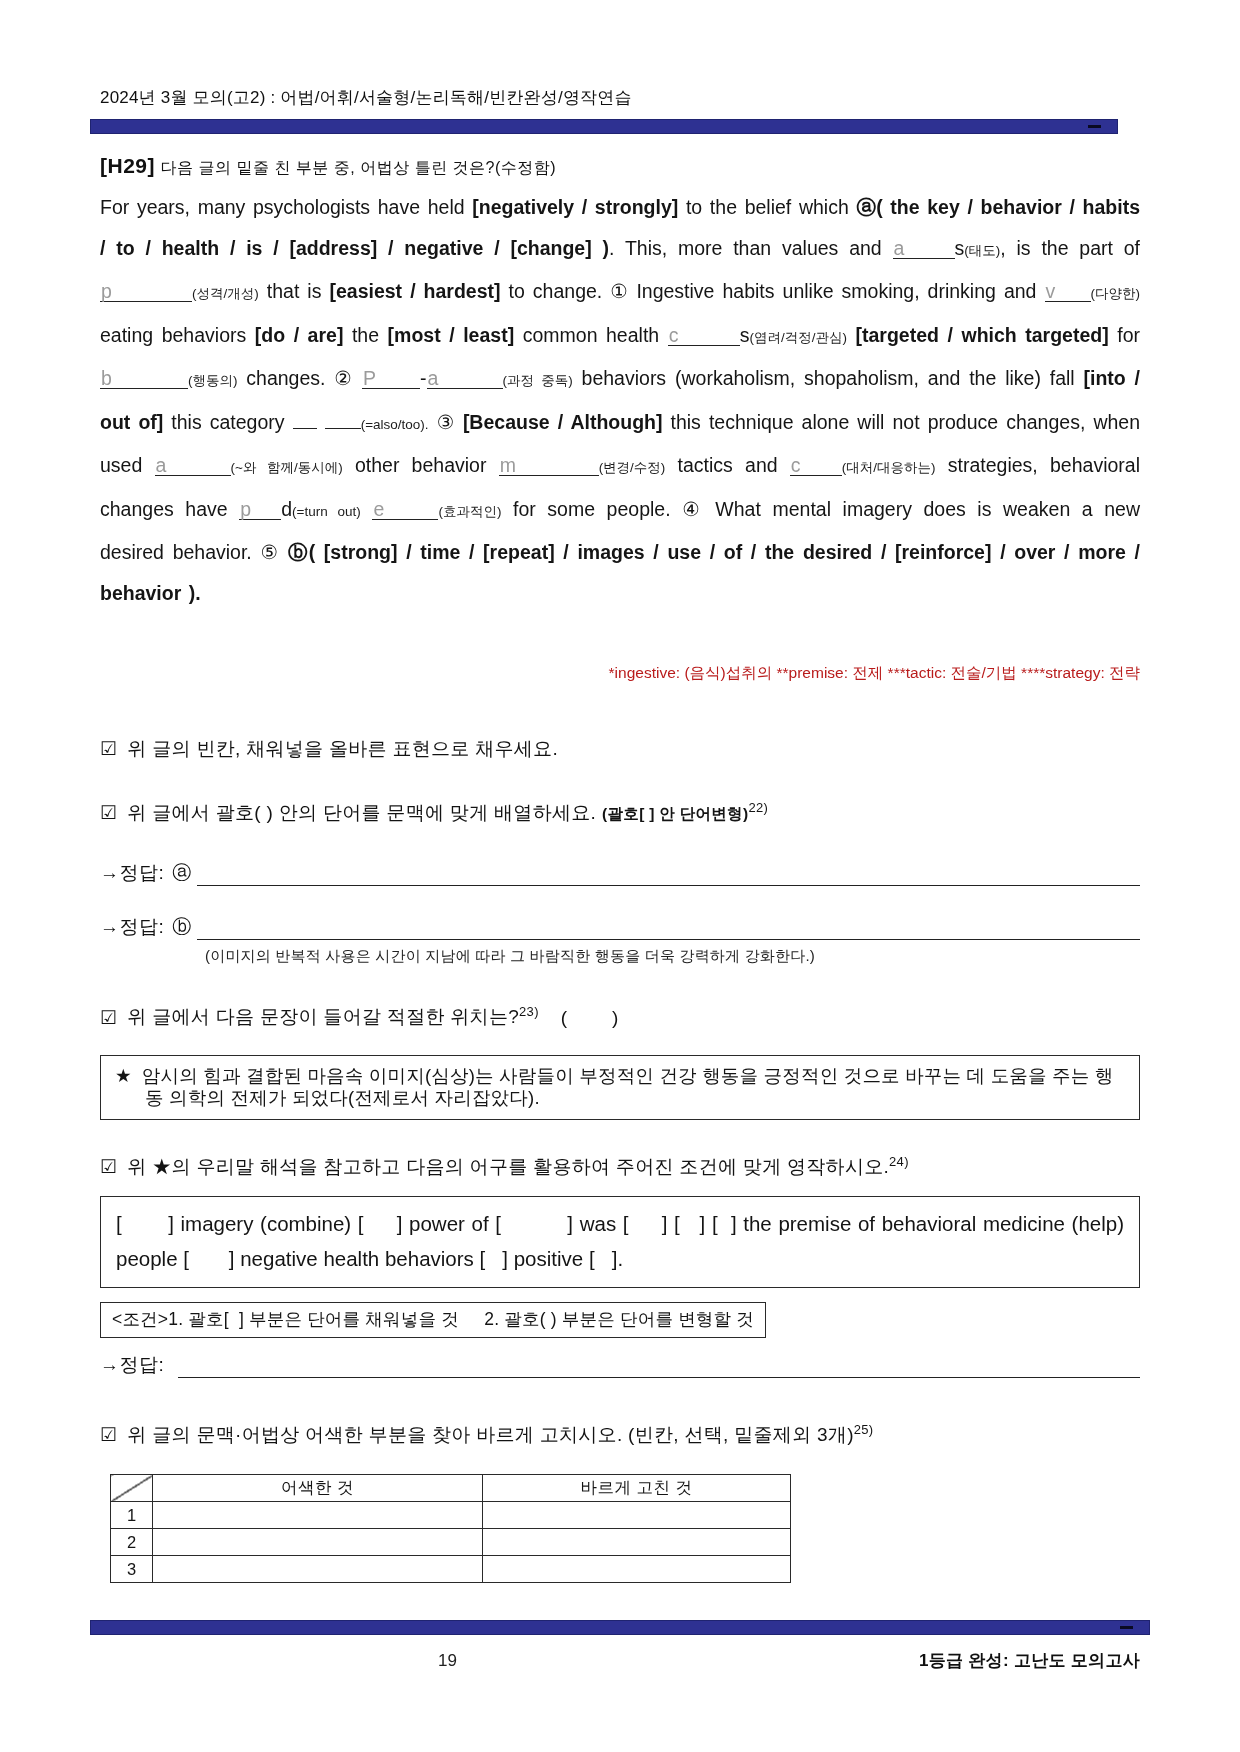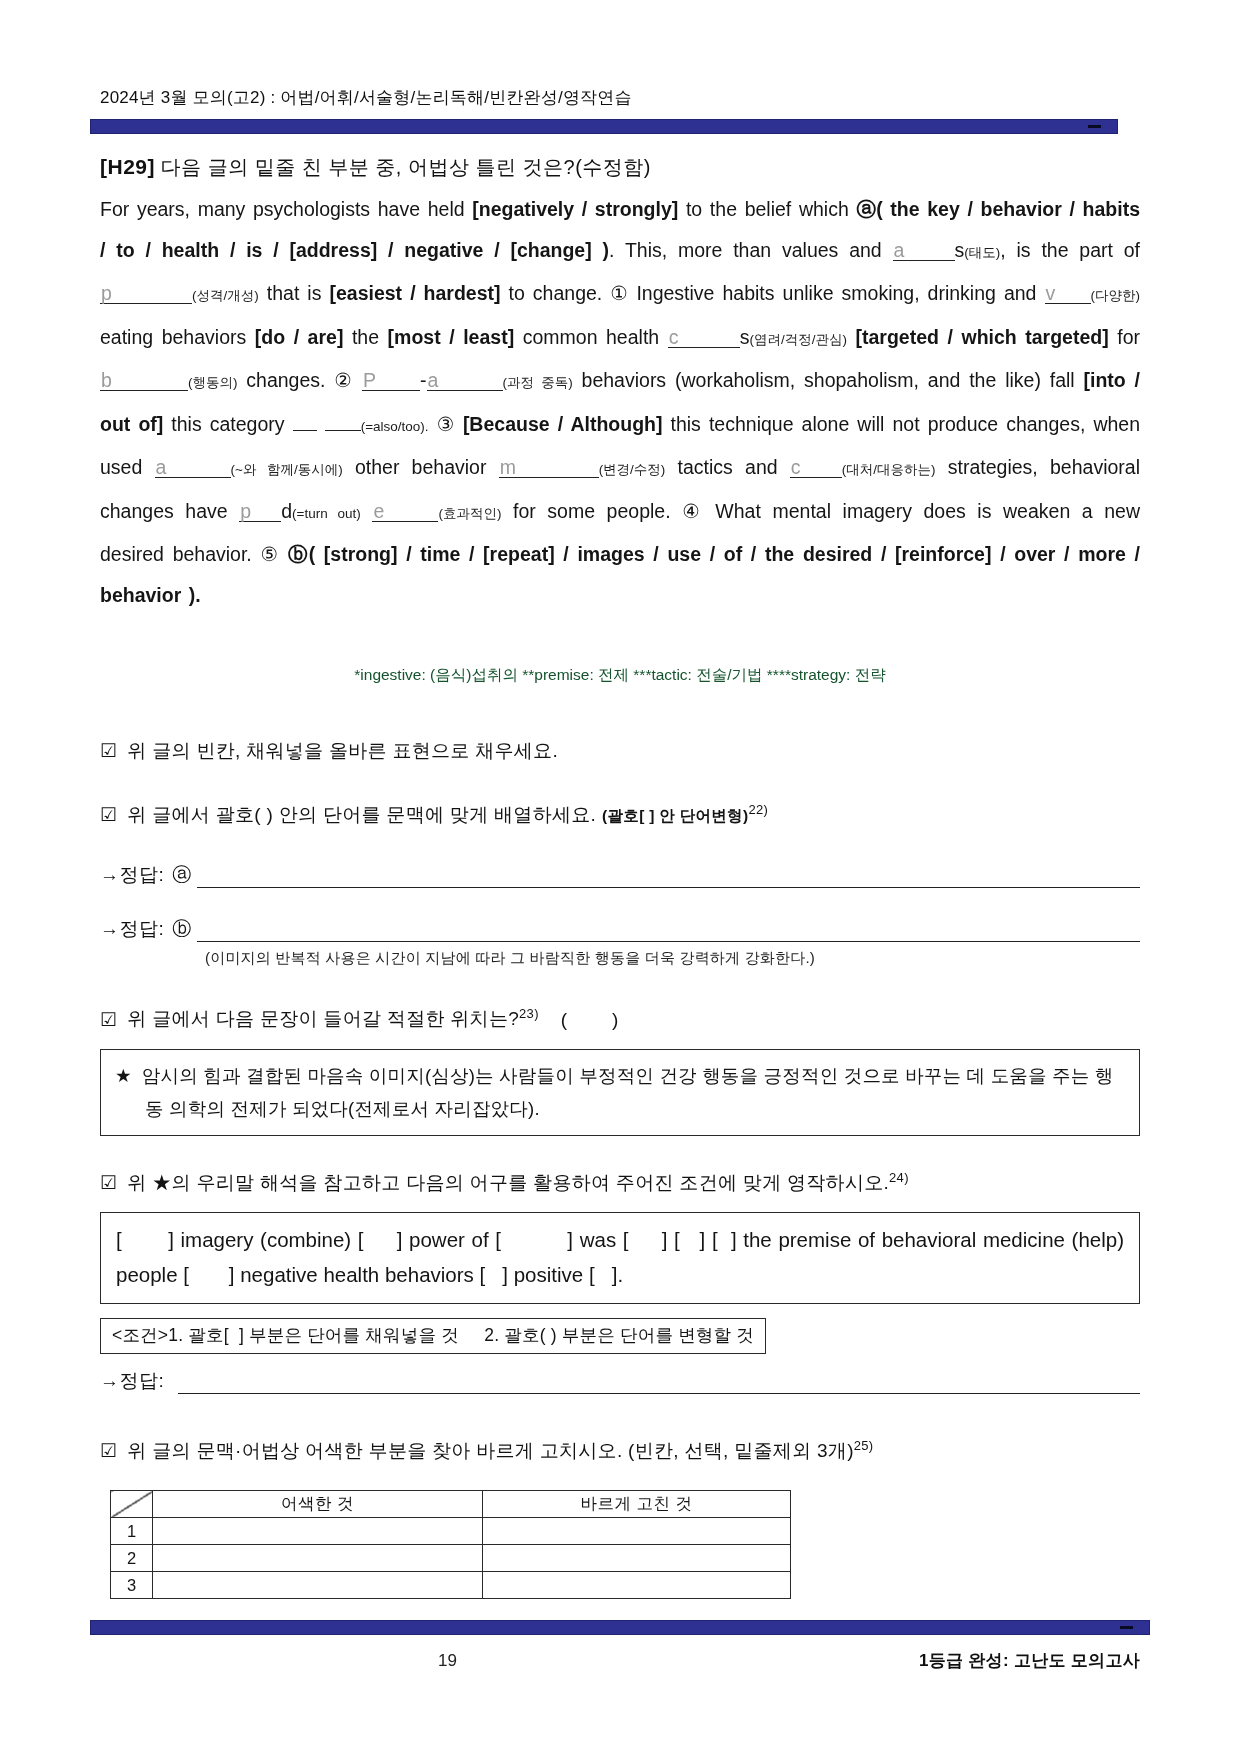--- a/index.html
+++ b/index.html
@@ -21,21 +21,21 @@
     width:1028px; height:15px;
     background:var(--accent, #2e3192);
     border:1px solid #1f2370;
   }
   .accent-bar .bar-dash {
     position:absolute; right:16px; top:5px;
     width:13px; height:3px; background:#0a0a23;
   }
   .question-title { margin-top:20px; font-size:20px; }
   .q-id { font-weight:bold; font-size:21px; letter-spacing:0.5px; }
-  .q-prompt { font-size:20px; letter-spacing:0.5px; }
+  .q-prompt { font-size:16px; letter-spacing:0.5px; }
 
   .passage {
     margin-top:8px;
     font-size:19.5px;
     line-height:40.5px;
     text-align:justify;
     color:#151515;
     word-spacing:2px;
   }
   .sg-n { font-weight:normal; }
@@ -51,21 +51,21 @@
   }
   .sg-ul {
     display:inline-block;
     border-bottom:1.6px solid #222;
     line-height:1.05;
     height:1em;
     vertical-align:baseline;
   }
   .sg-h { font-size:13.5px; color:#1c1c1c; }
 
-  .footnote { margin-top:50px; text-align:center; font-size:15.5px; color:#14532d; }
+  .footnote { margin-top:50px; text-align:right; font-size:15.5px; color:#b91c1c; }
 
   .task { font-size:19px; letter-spacing:0.3px; color:#131313; }
   .task .cb { font-size:19px; margin-right:10px; }
   .task sup { font-size:13px; }
   .task .note { font-size:15.5px; font-weight:bold; margin-left:6px; }
   .t1 { margin-top:52px; }
   .t2 { margin-top:38px; }
   .t3 { margin-top:38px; }
   .t4 { margin-top:34px; }
   .t5 { margin-top:44px; }
@@ -74,25 +74,25 @@
   .answer-line { display:flex; align-items:flex-end; font-size:19px; }
   .answer-line .lbl { white-space:nowrap; letter-spacing:0.5px; }
   .answer-line .marker { margin-left:8px; margin-right:6px; font-size:19px; }
   .answer-line .fill-line { flex:1; border-bottom:1.7px solid #222; height:1.25em; }
   .a1 { margin-top:34px; }
   .a2 { margin-top:28px; }
   .a3 { margin-top:14px; }
   .answer-hint { margin-top:7px; margin-left:105px; font-size:15px; color:#222; letter-spacing:0.2px; }
 
   .star-box {
-    margin-top:16px;
+    margin-top:24px;
     border:1.6px solid #2a2a2a;
     padding:9px 14px 10px 14px;
     font-size:18.5px;
-    line-height:33px;
+    line-height:22px;
     color:#151515;
   }
   .star-box .star-text-wrap { display:block; padding-left:30px; text-indent:-30px; letter-spacing:0.2px; }
   .star-box .star-ic { margin-right:10px; }
 
   .write-box {
     margin-top:16px;
     border:1.6px solid #2a2a2a;
     padding:9px 15px 11px 15px;
     font-size:20.5px;

